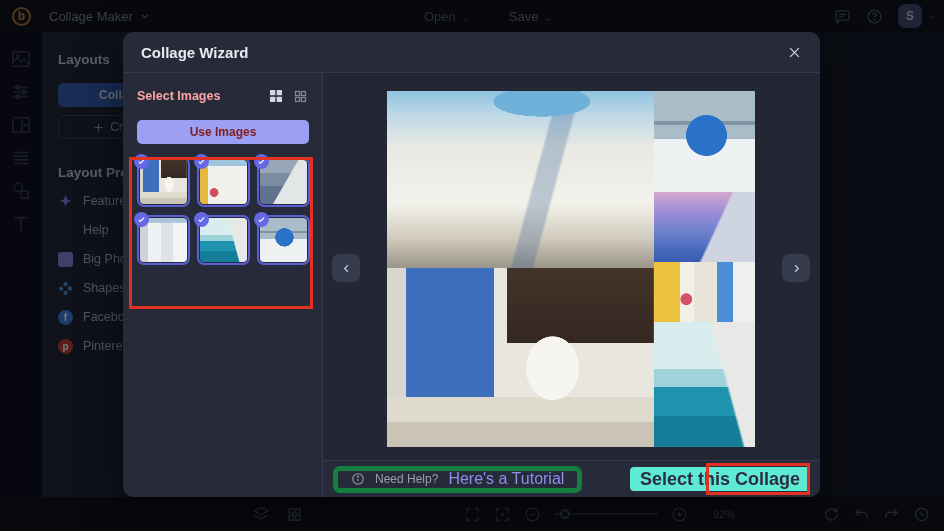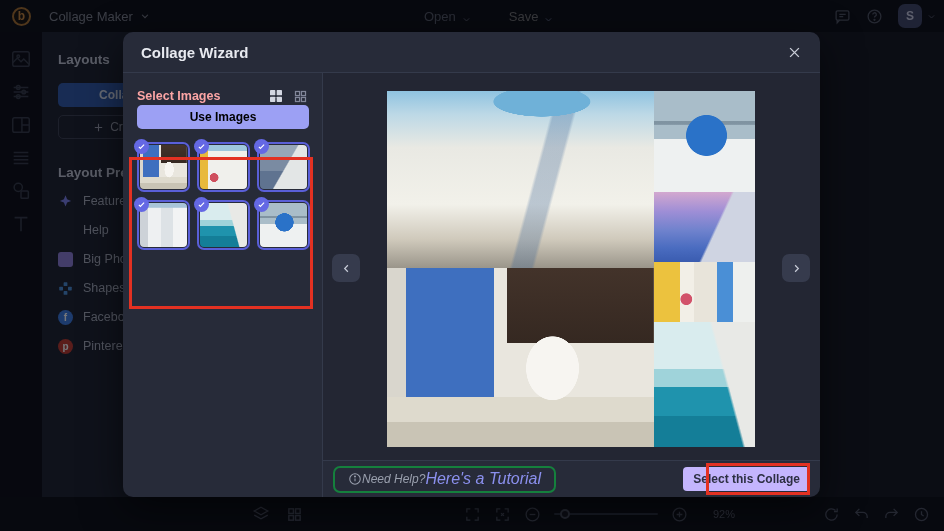--- a/index.html
+++ b/index.html
@@ -69,22 +69,22 @@
   .modal-title { font-size:15px; font-weight:bold; color:#e8eaf0; }
   .modal-close { margin-left:auto; background:none; border:none; color:#c8ccd6;
     display:flex; cursor:pointer; }
   .modal-body { display:flex; height:424px; }
   .modal-left { width:200px; border-right:1px solid #343a4b; padding:14px; position:relative; }
   .si-row { display:flex; align-items:center; height:18px; }
   .si-label { font-size:12.5px; font-weight:bold; color:#fca5a5; }
   .si-views { margin-left:auto; display:flex; gap:9px; align-items:center; }
   .view-lg { color:#d3d7e2; display:flex; }
   .view-sm { color:#82879a; display:flex; }
-  .use-images { display:block; width:172px; height:24px; border:none;
-    border-radius:5px; background:#9ca0f4; color:#000000; font-size:12px; font-weight:bold;
+  .use-images { display:block; width:172px; height:24px; margin-top:15px; border:none;
+    border-radius:5px; background:#9ca0f4; color:#7f1d1d; font-size:12px; font-weight:bold;
     font-family:inherit; }
   .thumbs { margin-top:13px; display:grid; grid-template-columns:repeat(3,53px);
     grid-auto-rows:50px; gap:8px 7px; }
   .thumb { position:relative; border:2px solid #5a5fd8; border-radius:7px; overflow:visible; }
   .thumb .pic { position:absolute; inset:1px; border-radius:4px; }
   .badge { position:absolute; top:-5px; left:-5px; width:15px; height:15px; border-radius:50%;
     background:#6468e4; color:#fff; display:flex; align-items:center; justify-content:center;
     z-index:2; }
   .annot { position:absolute; border:3px solid #e33122; z-index:30; pointer-events:none; }
   .annot-images { left:6px; top:84px; width:184px; height:152px; }
@@ -99,26 +99,26 @@
   .c-dome { left:267px; top:0; width:101px; height:101px; }
   .c-sunset { left:267px; top:101px; width:101px; height:70px; }
   .c-yellow { left:267px; top:171px; width:101px; height:60px; }
   .c-boat { left:267px; top:231px; width:101px; height:125px; }
   .carousel-btn { position:absolute; width:28px; height:28px; border:none; border-radius:7px;
     background:#363b4d; color:#c8ccd8; display:flex; align-items:center; justify-content:center; }
   .car-left { left:9px; top:181px; }
   .car-right { right:10px; top:181px; }
   .modal-footer { height:37px; border-top:1px solid #343a4b; display:flex; align-items:center;
     padding:0 10px; }
-  .help-pill { display:flex; align-items:center; gap:0; height:27px; padding:0 13px;
-    border:2px solid #15803d; border-radius:7px; color:#9aa0ae;font-style:italic; }
+  .help-pill { display:flex; align-items:center; gap:10px; height:27px; padding:0 13px;
+    border:5px solid #15803d; border-radius:7px; color:#9aa0ae; }
   .help-text { font-size:12px; color:#9aa0ae; }
   .tutorial-link { font-size:16px; color:#8b90ee; cursor:pointer; }
   .select-collage { margin-left:auto; height:24px; padding:0 10px; border:none; border-radius:4px;
-    background:#c4b5fd; color:#2c2f42; font-size:12px; font-weight:bold; font-family:inherit; }
+    background:#5eead4; color:#2c2f42; font-size:18px; font-weight:bold; font-family:inherit; }
 
   
   .ph { background-size:cover; }
   .ph-street { background:
     radial-gradient(ellipse 30% 14% at 58% 6%, #6fb1d8 0 60%, transparent 61%),
     linear-gradient(105deg, transparent 54%, rgba(60,100,150,.30) 55% 61%, transparent 62%),
     linear-gradient(180deg, #8fc3e0 0%, #bcd8e6 13%, #e9e9e3 32%, #f2f1ea 64%, #cfc9bb 84%, #9a958a 100%); }
   .ph-cat { background:
     radial-gradient(ellipse 10% 18% at 62% 56%, #f7f5f1 0 98%, transparent 100%),
     linear-gradient(#43332a, #352821) no-repeat 100% 0 / 55% 42%,

